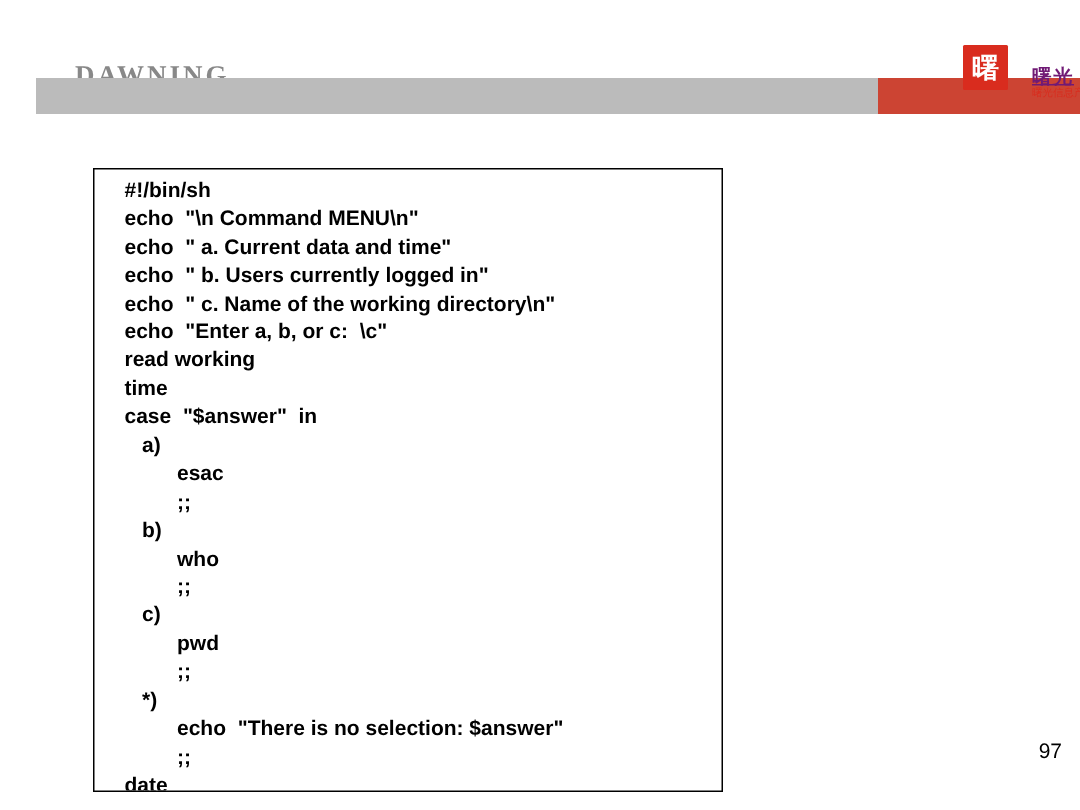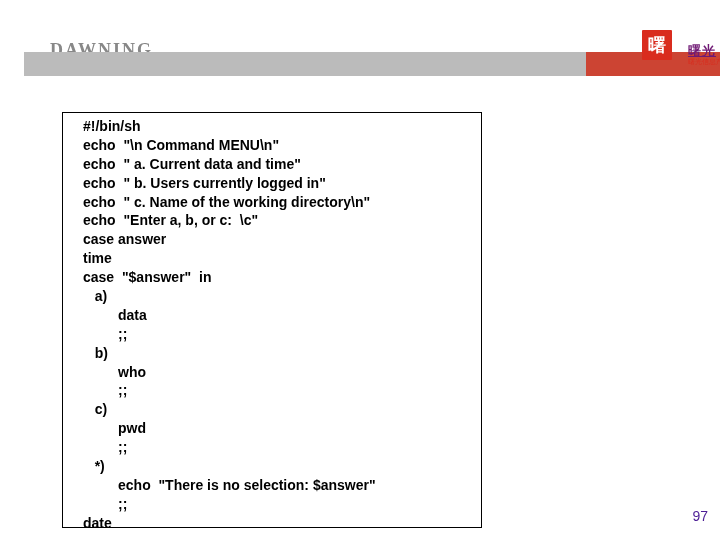--- a/index.html
+++ b/index.html
@@ -10,21 +10,21 @@
   .header-line { position: absolute; left: 0; right: 0; top: 24px; height: 2px; background: linear-gradient(to right, #bbb 0%, #bbb 78%, #c43 78%, #c43 100%); }
   .logo-right { position: absolute; right: 14px; top: 2px; width: 88px; height: 30px; }
   .logo-box { position: absolute; left: 0; top: 0; width: 30px; height: 30px; background: #d92c1e; border-radius: 1px; display:flex; align-items:center; justify-content:center; }
   .logo-glyph { color:#fff; font-size:18px; font-weight:bold; line-height:1; }
   .logo-text1 { position: absolute; left: 34px; top: 0; font-size: 13px; font-weight: 700; color: #701a75; letter-spacing: 1px; white-space: nowrap; text-decoration: underline; }
   .logo-text2 { position: absolute; left: 34px; top: 15px; font-size: 7px; color: #d92c1e; white-space: nowrap; }
   .title { position: absolute; top: 42px; left: 0; right: 0; text-align: center; font-size: 32px; font-weight: 400; font-family: "Segoe UI Light","Segoe UI",Arial,sans-serif; color:#222; }
   .codebox { position: absolute; left: 38px; top: 88px; width: 420px; height: 416px; border: 1px solid #000; padding: 4px 8px; font-size: 14px; line-height: 1.35; white-space: pre; overflow: hidden; }
   .codebox .b { font-weight: 700; margin-top: 40px; }
   .footer-center { position: absolute; left: 0; right: 0; bottom: 28px; text-align: center; font-size: 14px; color: #555; font-family: Arial, "Microsoft YaHei", sans-serif; }
-  .footer-num { position: absolute; right: 24px; bottom: 28px; font-size: 14px; color: #4c1d95; }
+  .footer-num { position: absolute; right: 24px; bottom: 44px; font-size: 14px; color: #000000; }
 </style>
 </head>
 <body>
 
 <div class="slide">
 
   <div class="header">
     <div class="brand-left">DAWNING</div>
     <div class="header-line"></div>
     <div class="logo-right">
@@ -36,25 +36,25 @@
     </div>
   </div>
 
 
   <div class="codebox"><span class="b">#!/bin/sh</span>
 <span class="b">echo  "\n Command MENU\n"</span>
 <span class="b">echo  " a. Current data and time"</span>
 <span class="b">echo  " b. Users currently logged in"</span>
 <span class="b">echo  " c. Name of the working directory\n"</span>
 <span class="b">echo  "Enter a, b, or c:  \c"</span>
-<span class="b">case answer</span>
+<span class="b">read working</span>
 <span class="b">time</span>
 <span class="b">case  "$answer"  in</span>
 <span class="b">   a)</span>
-<span class="b">         data</span>
+<span class="b">         esac</span>
 <span class="b">         ;;</span>
 <span class="b">   b)</span>
 <span class="b">         who</span>
 <span class="b">         ;;</span>
 <span class="b">   c)</span>
 <span class="b">         pwd</span>
 <span class="b">         ;;</span>
 <span class="b">   *)</span>
 <span class="b">         echo  "There is no selection: $answer"</span>
 <span class="b">         ;;</span>

